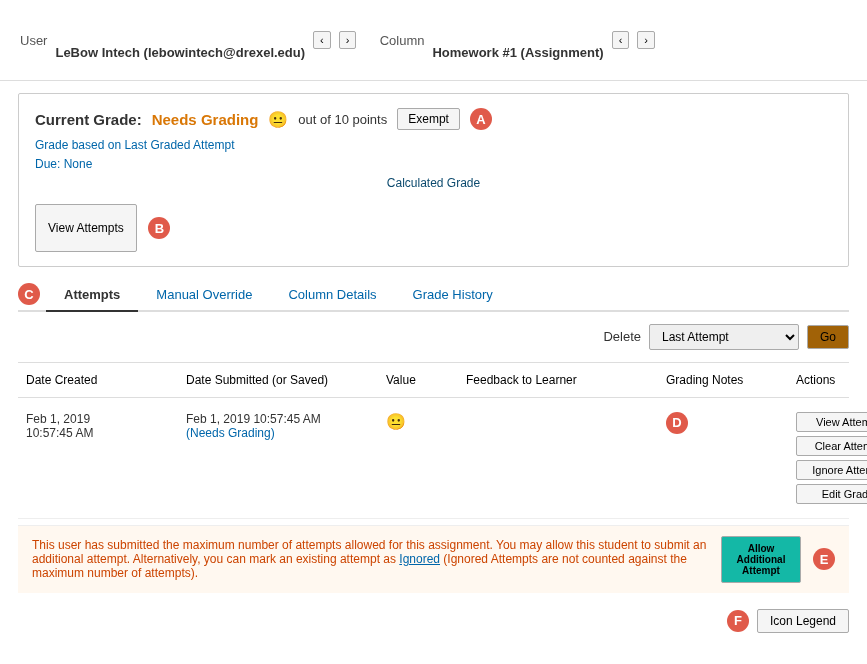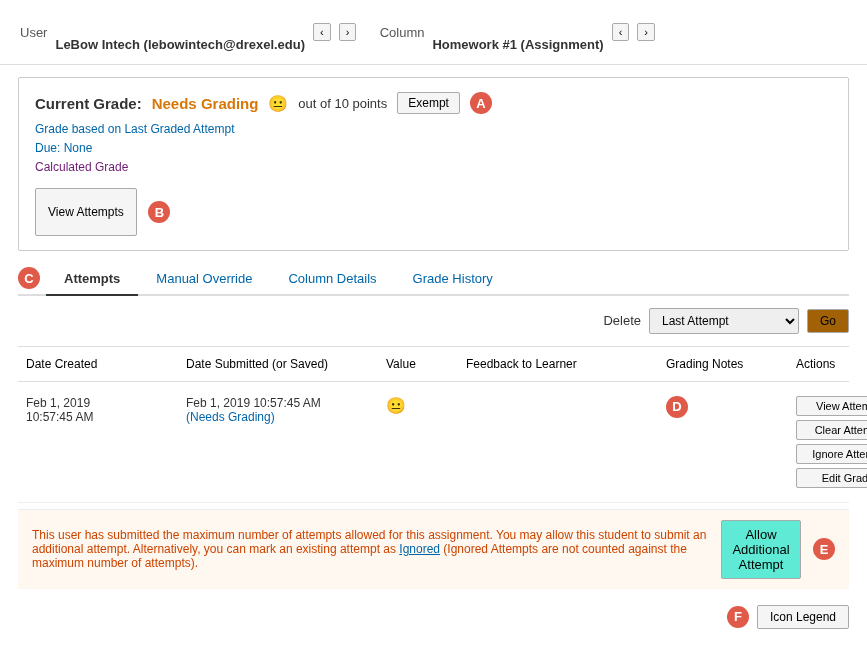--- a/index.html
+++ b/index.html
@@ -5,21 +5,21 @@
     * { box-sizing: border-box; margin: 0; padding: 0; }
     body {
       font-family: Arial, sans-serif;
       font-size: 13px;
       background: #fff;
       color: #333;
       width: 867px;
       min-height: 664px;
     }
     .top-bar {
-      padding: 12px 20px;
+      padding: 20px 20px;
       border-bottom: 1px solid #ddd;
       display: flex;
       align-items: center;
       gap: 8px;
       font-size: 13px;
     }
     .top-bar .label { color: #555; }
     .top-bar .value { font-weight: bold; color: #333; margin-top: 25px; }
     .nav-btn {
       border: 1px solid #aaa;
@@ -67,21 +67,21 @@
       border-radius: 50%;
       width: 22px; height: 22px;
       display: flex; align-items: center; justify-content: center;
       font-size: 13px;
     }
     .cg-sub {
       font-size: 12px;
       color: #0066aa;
       line-height: 1.6;
     }
-    .cg-sub .dark { color: #701a75; }
+    .cg-sub .dark { color: #0c4a6e; text-align: center; }
     .view-attempts-btn {
       margin-top: 10px;
       border: 1px solid #aaa;
       background: #f5f5f5;
       padding: 16px 12px;
       cursor: pointer;
       font-size: 12px;
       border-radius: 2px;
       display: inline-block;
     }
@@ -213,27 +213,28 @@
       gap: 12px;
     }
     .warning-text {
       font-size: 12px;
       color: #cc4400;
       flex: 1;
     }
     .warning-text .link { color: #0066aa; text-decoration: underline; }
     .allow-btn {
       border: 1px solid #aaa;
-      background: #5eead4;
+      background: #14b8a6;
       padding: 6px 10px;
       cursor: pointer;
-      font-size: 13px;
+      font-size: 10px;
       border-radius: 2px;
       text-align: center;
       min-width: 80px;
+      font-weight: bold;
     }
     .badge-e {
       background: #e05a4a;
       color: white;
       font-weight: bold;
       border-radius: 50%;
       width: 22px; height: 22px;
       display: flex; align-items: center; justify-content: center;
       font-size: 13px;
     }

